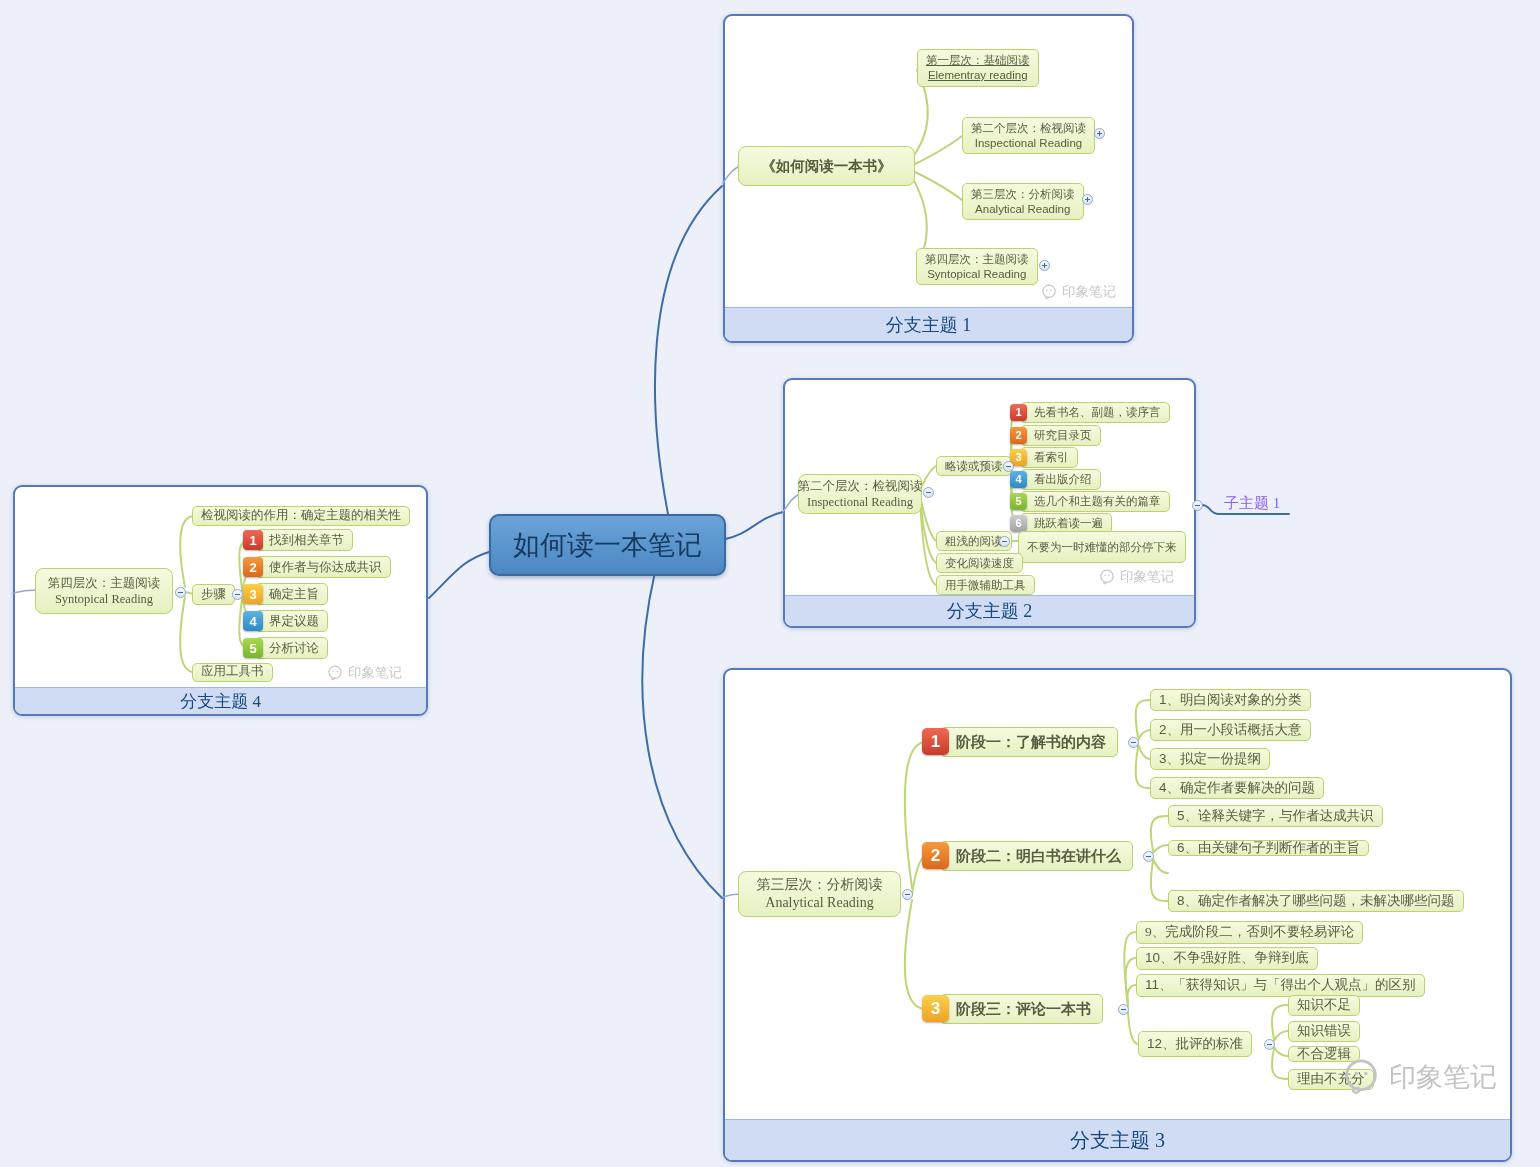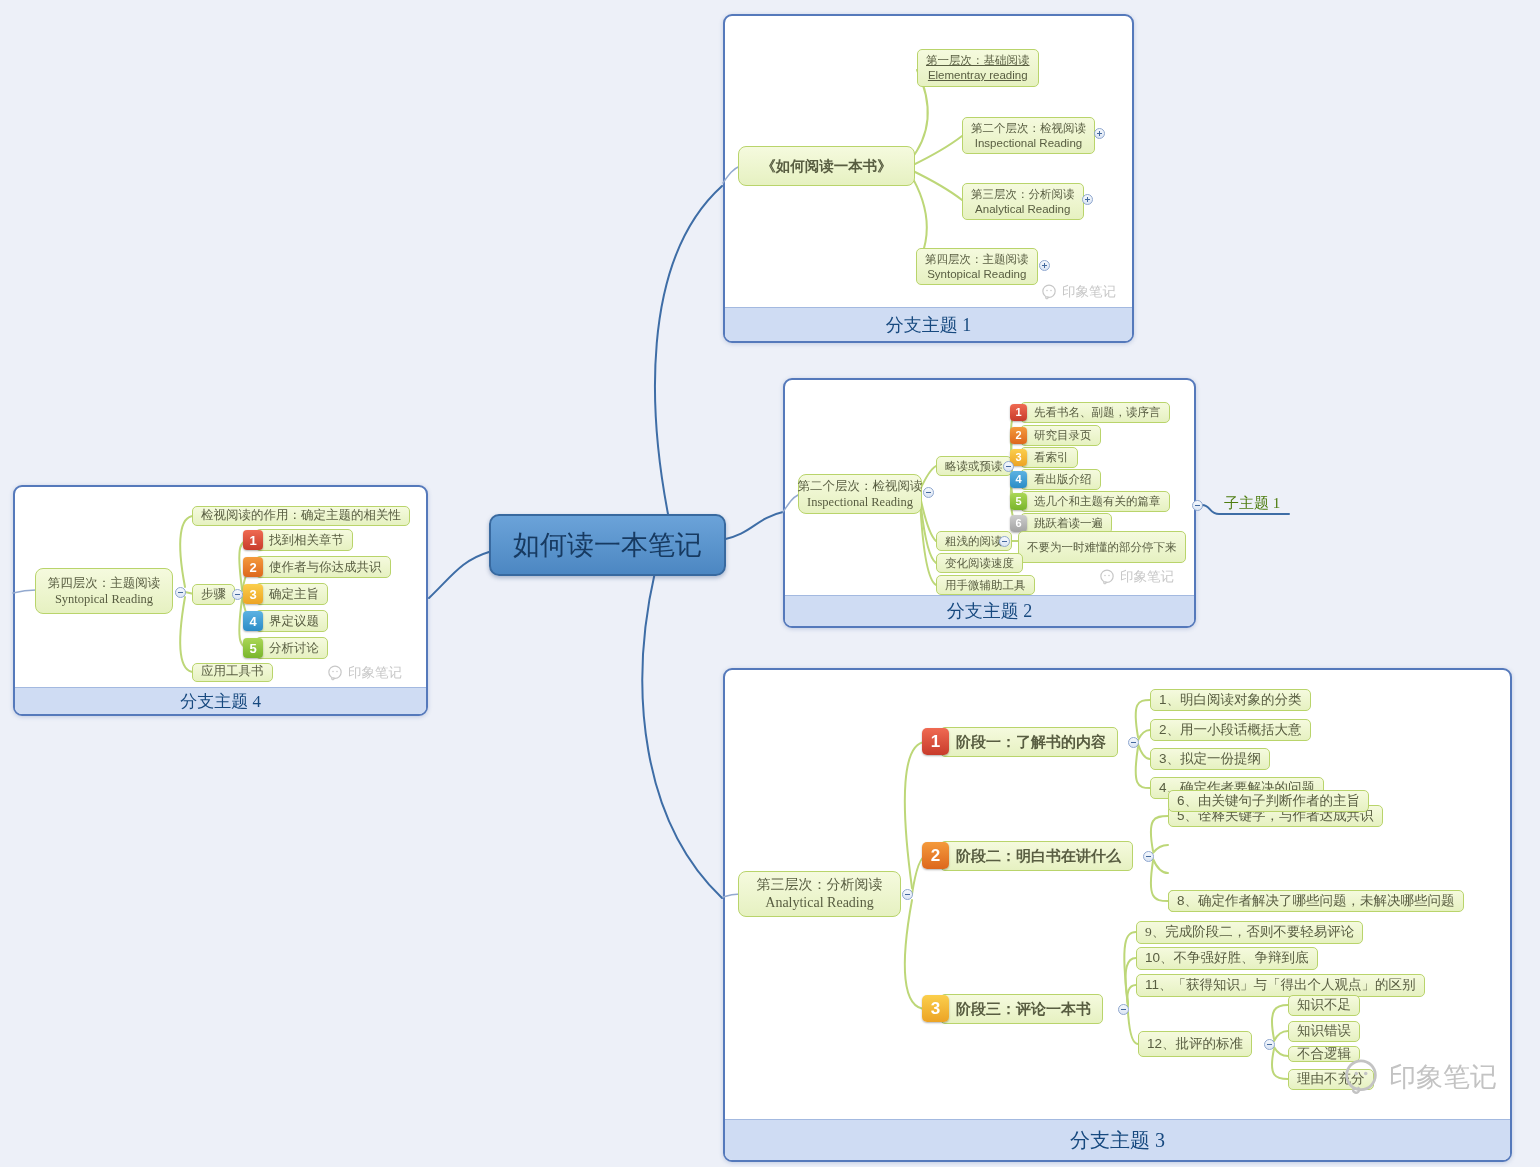--- a/index.html
+++ b/index.html
@@ -45,21 +45,21 @@
       background:linear-gradient(#f6f9fd,#dbe5f4);border:1px solid #8fa7cf;z-index:4;}
   .xp::after{content:"";position:absolute;left:2px;right:2px;top:4px;height:1.4px;background:#44699e;}
   .xp.plus::before{content:"";position:absolute;top:2px;bottom:2px;left:4px;width:1.4px;background:#44699e;}
   
   .central{position:absolute;background:linear-gradient(#6ba3d9,#4c87c2);border:2px solid #38699f;
       border-radius:10px;display:flex;align-items:center;justify-content:center;z-index:3;
       font-family:"Liberation Serif","DejaVu Serif",serif;font-size:27px;color:#173a61;
       box-shadow:0 2px 4px rgba(40,70,120,.35);}
   
   .subtopic{position:absolute;z-index:3;font-family:"Liberation Serif","DejaVu Serif",serif;
-      font-size:15px;color:#4d7c0f;}
+      font-size:15px;color:#8b5cf6;}
   
   .wm{position:absolute;display:flex;align-items:center;gap:4px;color:#c7c7c7;z-index:5;font-size:13.5px;}
   .wm-big{font-size:27px;color:#c3c3c3;gap:7px;}
 </style>
 </head>
 <body>
 
 <div class="canvas">
 
   <div class="panel" style="left:723px;top:14px;width:411px;height:329px;">
@@ -223,21 +223,21 @@
     <span class="nbox">阶段三：评论一本书</span>
   </div>
   <div class="xp" style="left:1118px;top:1004px;"></div>
 
   <div class="node f13" style="left:1150px;top:689px;height:22px;">1、明白阅读对象的分类</div>
   <div class="node f13" style="left:1150px;top:719px;height:22px;">2、用一小段话概括大意</div>
   <div class="node f13" style="left:1150px;top:748px;height:22px;">3、拟定一份提纲</div>
   <div class="node f13" style="left:1150px;top:777px;height:22px;">4、确定作者要解决的问题</div>
 
   <div class="node f13" style="left:1168px;top:805px;height:22px;">5、诠释关键字，与作者达成共识</div>
-  <div class="node f13" style="left:1168px;top:790px;height:22px;">6、由关键句子判断作者的主旨</div>
+  <div class="node f13" style="left:1168px;top:840px;height:16px;">6、由关键句子判断作者的主旨</div>
   <div class="node f13" style="left:1168px;top:862px;height:22px;margin-top:28px;">7、找到作者的论述并提出架构</div>
   <div class="node f13" style="left:1168px;top:890px;height:22px;">8、确定作者解决了哪些问题，未解决哪些问题</div>
 
   <div class="node f13" style="left:1136px;top:921px;height:23px;font-family:Liberation Serif, serif;">9、完成阶段二，否则不要轻易评论</div>
   <div class="node f13" style="left:1136px;top:947px;height:23px;">10、不争强好胜、争辩到底</div>
   <div class="node f13" style="left:1136px;top:974px;height:23px;">11、「获得知识」与「得出个人观点」的区别</div>
 
   <div class="node f13" style="left:1138px;top:1031px;height:26px;padding-left:8px;">12、批评的标准</div>
   <div class="xp" style="left:1264px;top:1039px;"></div>
   <div class="node f13" style="left:1288px;top:995px;height:21px;">知识不足</div>

